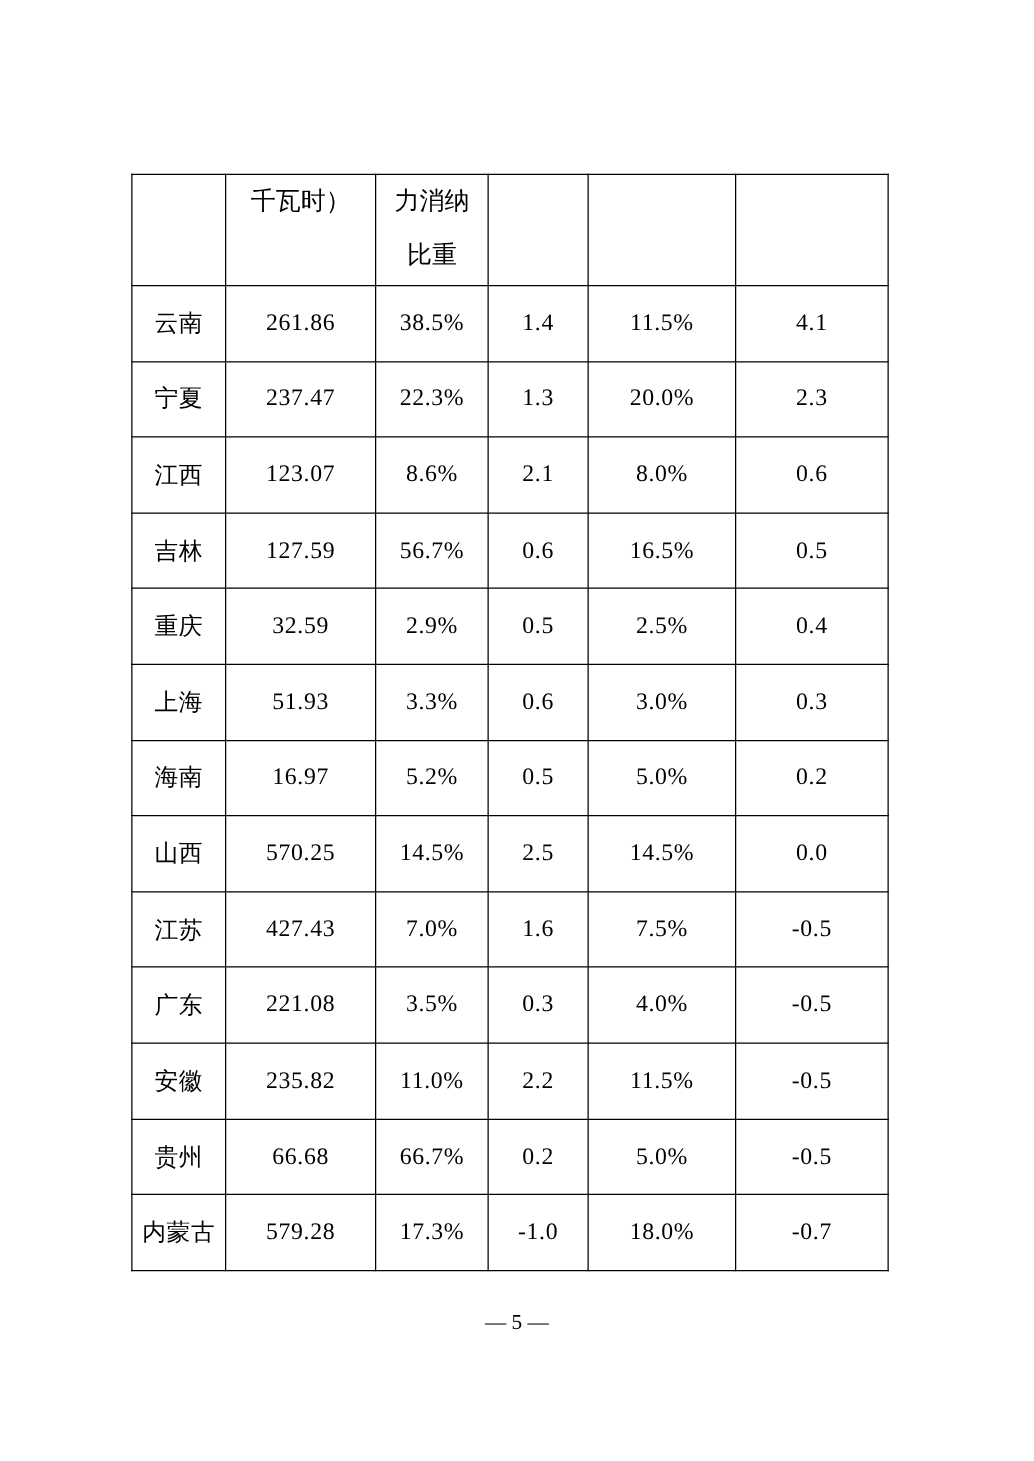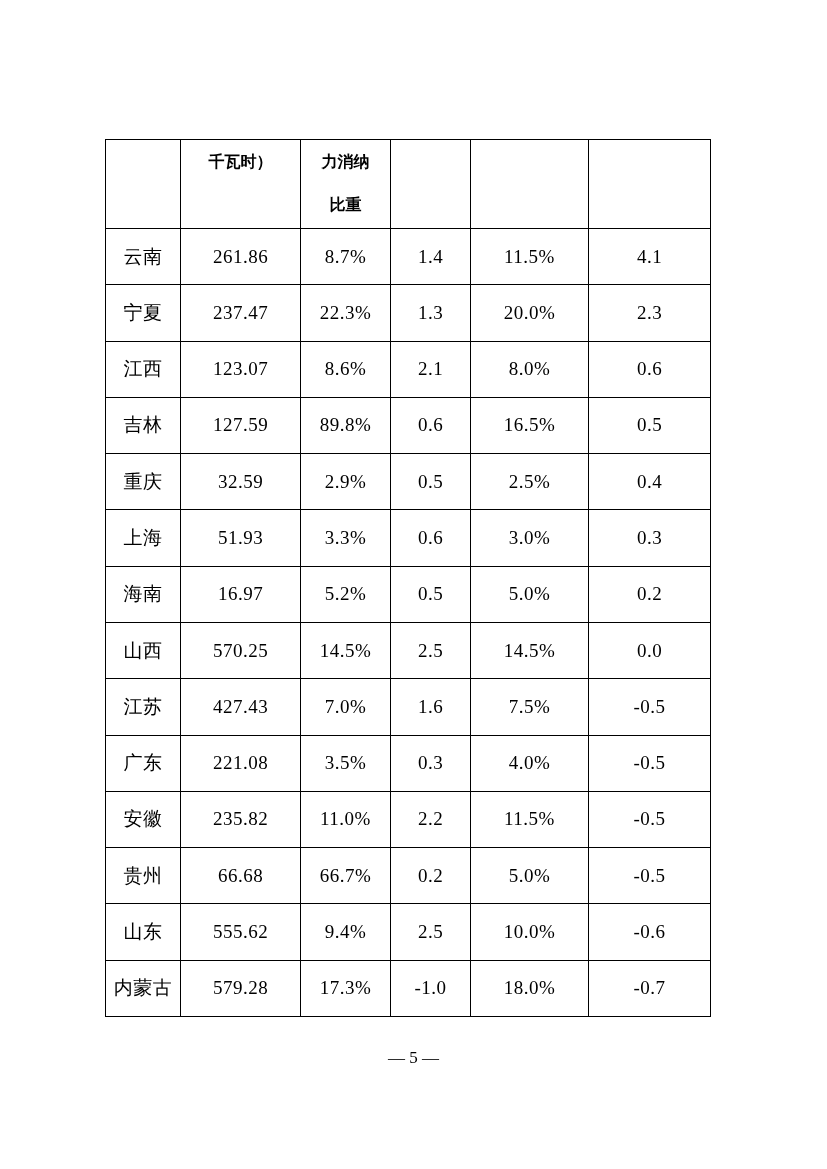--- a/index.html
+++ b/index.html
@@ -30,22 +30,22 @@
     border: 1.5px solid #000000;
     padding: 0;
     text-align: center;
     overflow: hidden;
   }
   .data-table thead tr {
     height: 89px;
   }
   .data-table th {
     font-family: "Liberation Sans", "DejaVu Sans", sans-serif;
-    font-weight: bold;
-    font-size: 16px;
+    font-weight: normal;
+    font-size: 20px;
     vertical-align: top;
   }
   .data-table th .hline {
     height: 43px;
     line-height: 43px;
   }
   .data-table td {
     font-size: 19px;
     vertical-align: middle;
     letter-spacing: 0.5px;
@@ -86,21 +86,21 @@
           </th>
           <th></th>
           <th></th>
           <th></th>
         </tr>
     </thead>
     <tbody id="table-body">
         <tr>
           <td>云南</td>
           <td>261.86</td>
-          <td>8.7%</td>
+          <td>38.5%</td>
           <td>1.4</td>
           <td>11.5%</td>
           <td>4.1</td>
         </tr>
         <tr>
           <td>宁夏</td>
           <td>237.47</td>
           <td>22.3%</td>
           <td>1.3</td>
           <td>20.0%</td>
@@ -110,21 +110,21 @@
           <td>江西</td>
           <td>123.07</td>
           <td>8.6%</td>
           <td>2.1</td>
           <td>8.0%</td>
           <td>0.6</td>
         </tr>
         <tr>
           <td>吉林</td>
           <td>127.59</td>
-          <td>89.8%</td>
+          <td>56.7%</td>
           <td>0.6</td>
           <td>16.5%</td>
           <td>0.5</td>
         </tr>
         <tr>
           <td>重庆</td>
           <td>32.59</td>
           <td>2.9%</td>
           <td>0.5</td>
           <td>2.5%</td>
@@ -180,28 +180,20 @@
         </tr>
         <tr>
           <td>贵州</td>
           <td>66.68</td>
           <td>66.7%</td>
           <td>0.2</td>
           <td>5.0%</td>
           <td>-0.5</td>
         </tr>
         <tr>
-          <td>山东</td>
-          <td>555.62</td>
-          <td>9.4%</td>
-          <td>2.5</td>
-          <td>10.0%</td>
-          <td>-0.6</td>
-        </tr>
-        <tr>
           <td>内蒙古</td>
           <td>579.28</td>
           <td>17.3%</td>
           <td>-1.0</td>
           <td>18.0%</td>
           <td>-0.7</td>
         </tr>
       </tbody>
   </table>
 

